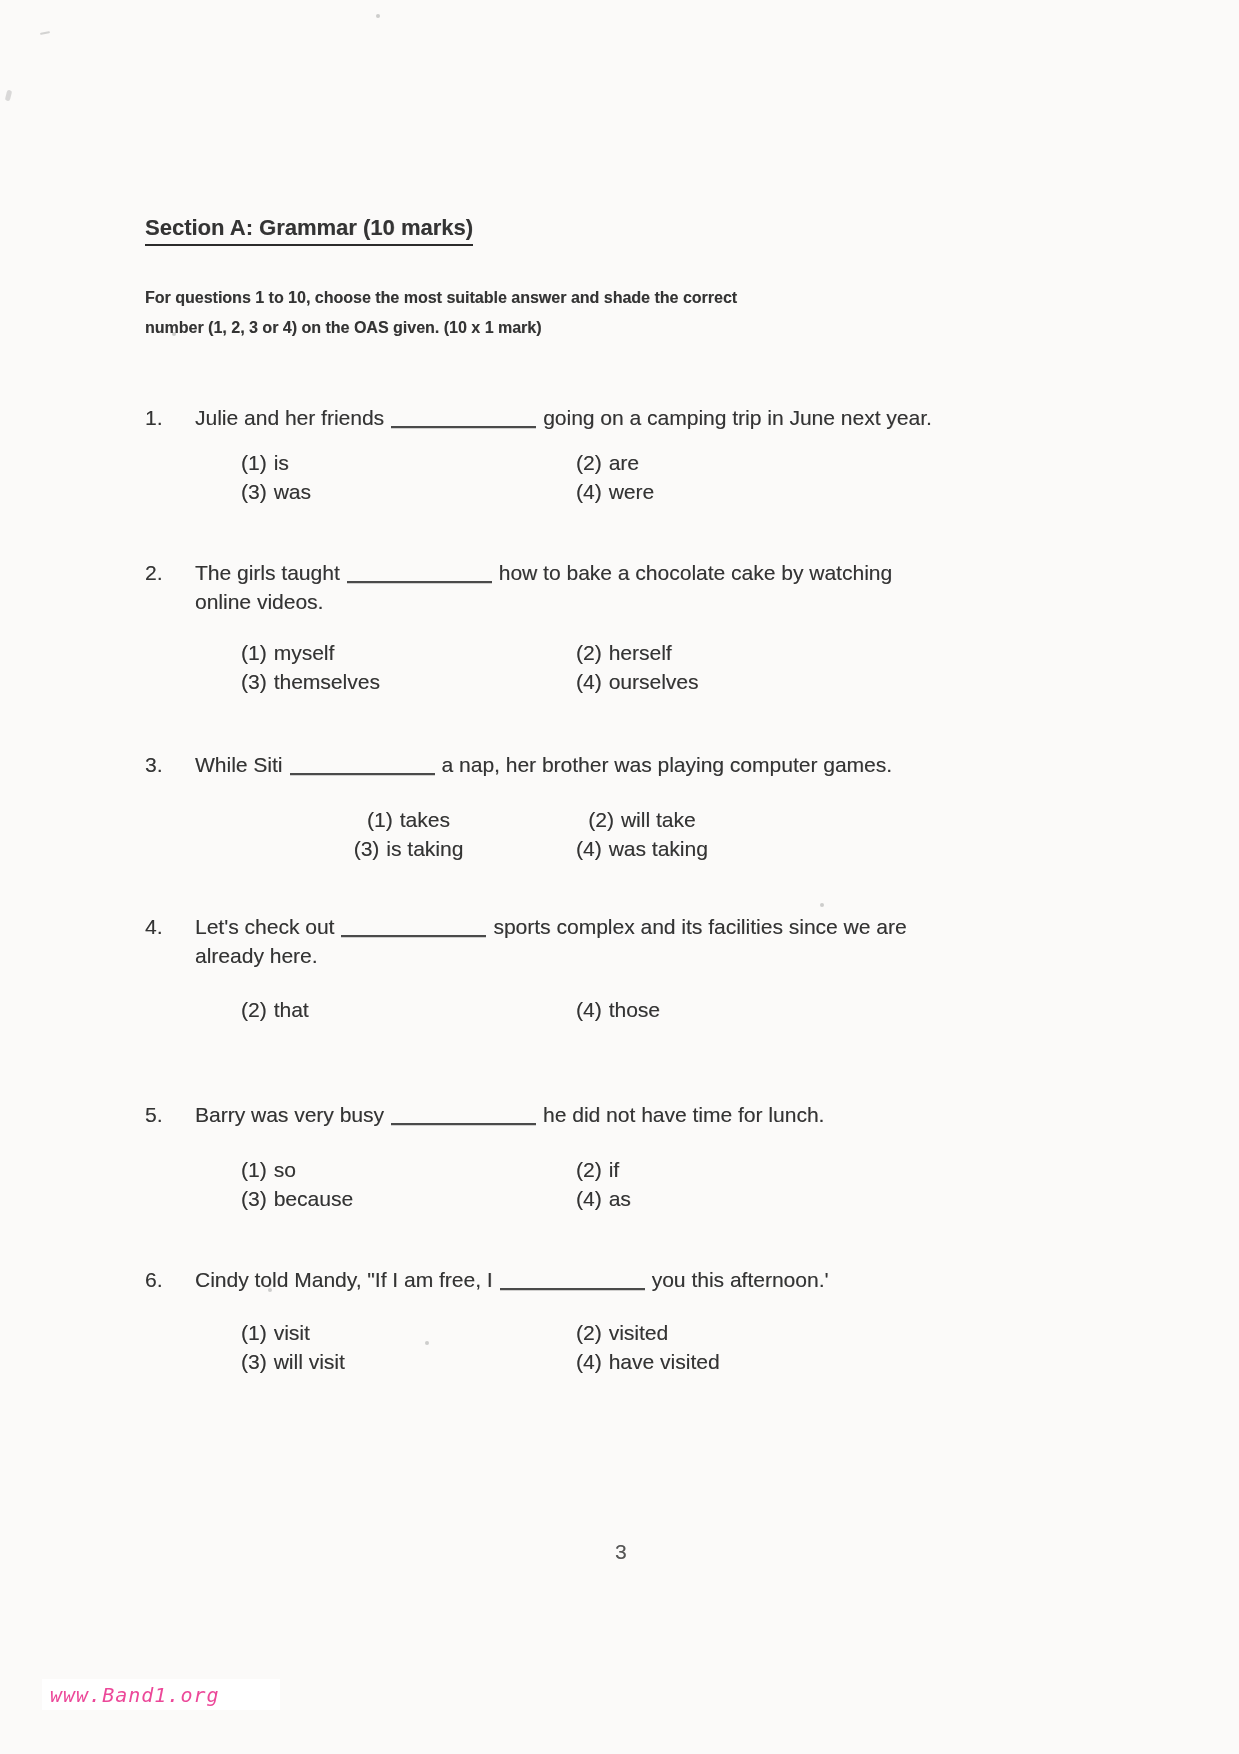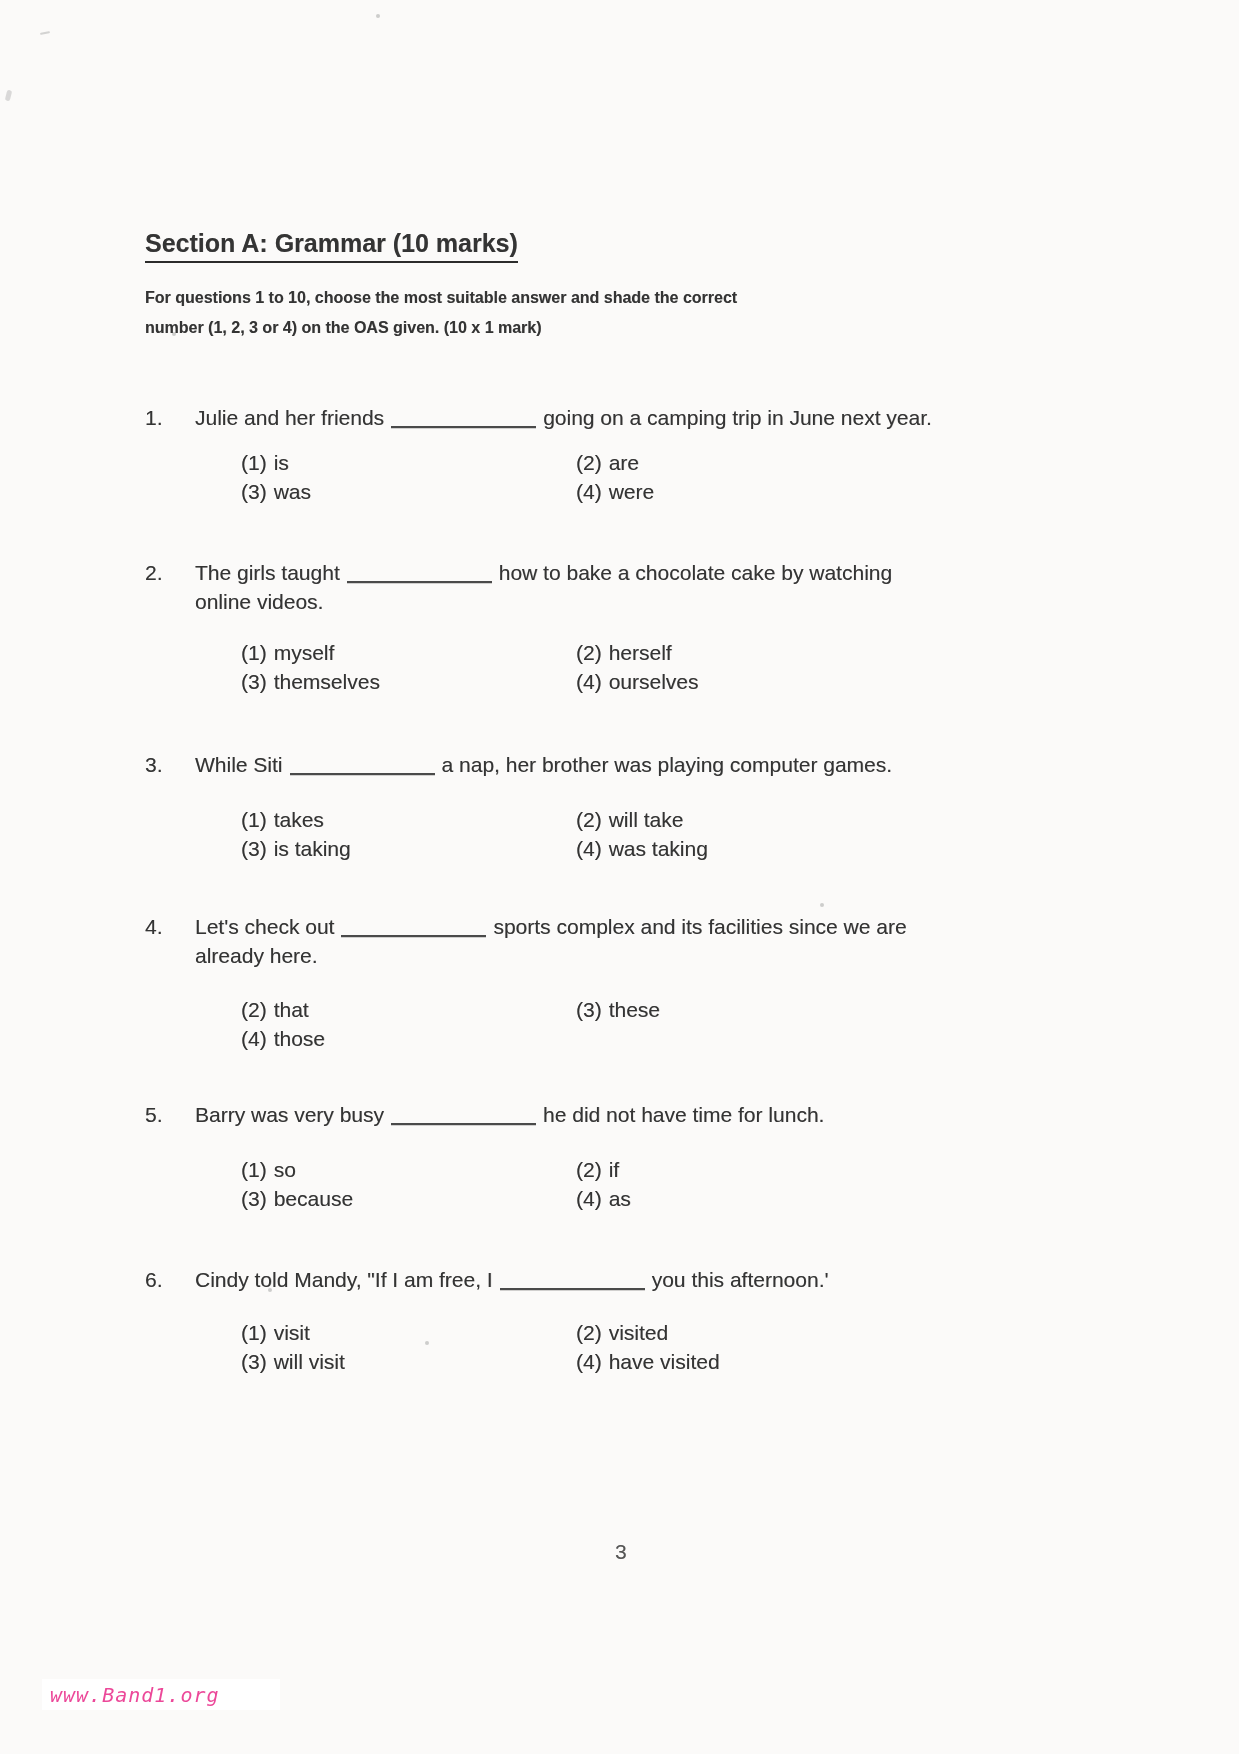--- a/index.html
+++ b/index.html
@@ -9,22 +9,22 @@
     background:#fbfaf9;
     font-family:"Liberation Sans", sans-serif;
     color:#333;
     overflow:hidden;
   }
   .scantext{
     color:#343434;
     text-shadow:0.3px 0.3px 0.6px rgba(70,70,70,0.45);
   }
   .section-title{
-    position:absolute;left:145px;top:229px;
-    font-size:25px;font-weight:bold;
+    position:absolute;left:145px;top:215px;
+    font-size:22px;font-weight:bold;
     border-bottom:2px solid #2c2c2c;
     padding-bottom:3px;
   }
   .instructions{
     position:absolute;left:145px;top:283px;width:880px;
     font-size:16px;font-weight:bold;line-height:30px;
   }
   .instructions span{display:block;}
   .question{
     position:absolute;left:145px;width:880px;
@@ -119,37 +119,36 @@
       <div class="opt"><span class="lbl">(4)</span><span>ourselves</span></div>
     </div>
   </div>
 
   <div class="question scantext" style="top:750px;">
     <div class="qnum">3.</div>
     <div class="qtext">
       <span>While Siti</span><span class="blank"></span><span>a nap, her brother was playing computer games.</span>
       
     </div>
-    <div class="opts" style="top:55px;">
+    <div class="opts" style="top:55px;text-align:center;">
       <div class="opt"><span class="lbl">(1)</span><span>takes</span></div>
       <div class="opt"><span class="lbl">(2)</span><span>will take</span></div>
       <div class="opt"><span class="lbl">(3)</span><span>is taking</span></div>
       <div class="opt"><span class="lbl">(4)</span><span>was taking</span></div>
     </div>
   </div>
 
   <div class="question scantext" style="top:912px;">
     <div class="qnum">4.</div>
     <div class="qtext">
       <span>Let's check out</span><span class="blank"></span><span>sports complex and its facilities since we are</span>
       <span class="qline2">already here.</span>
     </div>
     <div class="opts" style="top:83px;">
       <div class="opt"><span class="lbl">(2)</span><span>that</span></div>
-      <div class="opt"><span class="lbl">(3)</span><span>these</span></div>
       <div class="opt"><span class="lbl">(4)</span><span>those</span></div>
     </div>
   </div>
 
   <div class="question scantext" style="top:1100px;">
     <div class="qnum">5.</div>
     <div class="qtext">
       <span>Barry was very busy</span><span class="blank"></span><span>he did not have time for lunch.</span>
       
     </div>

